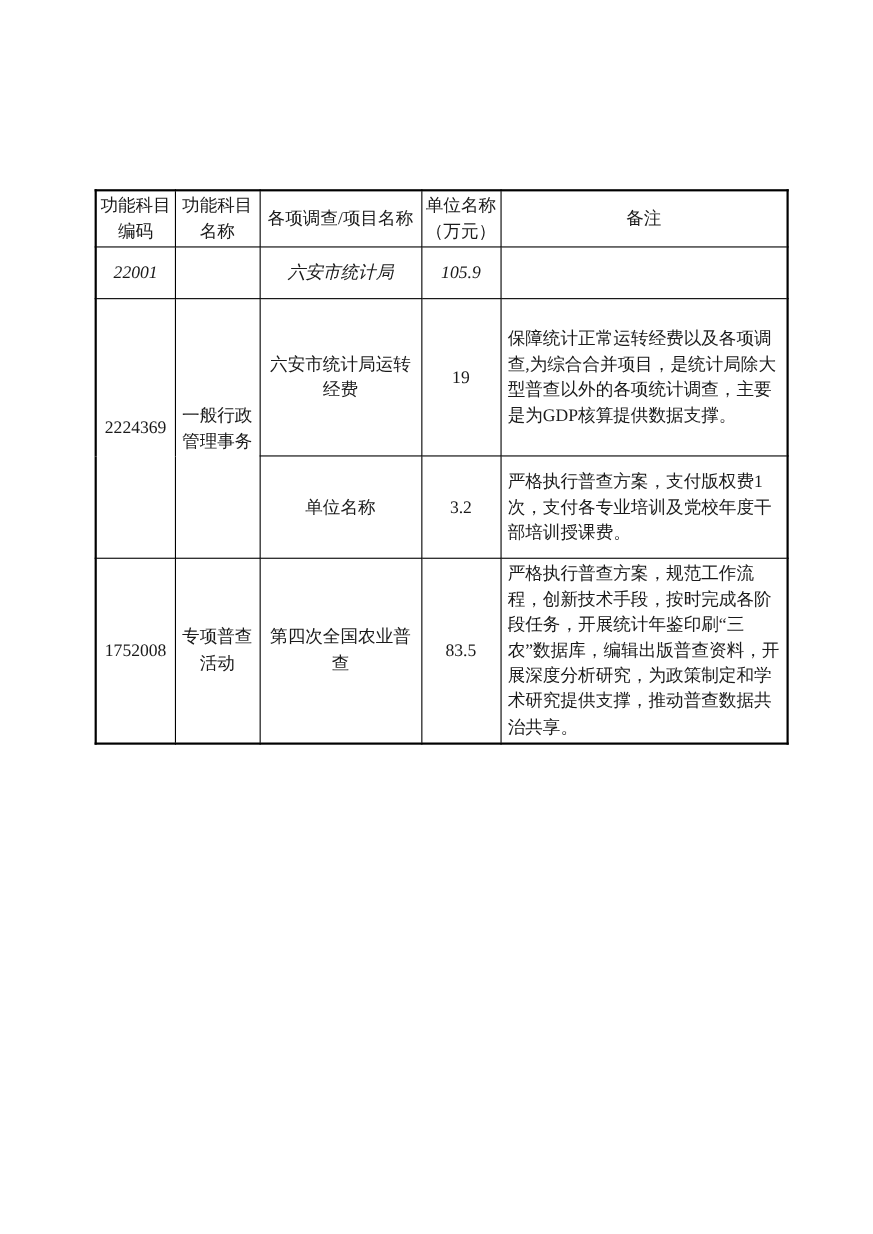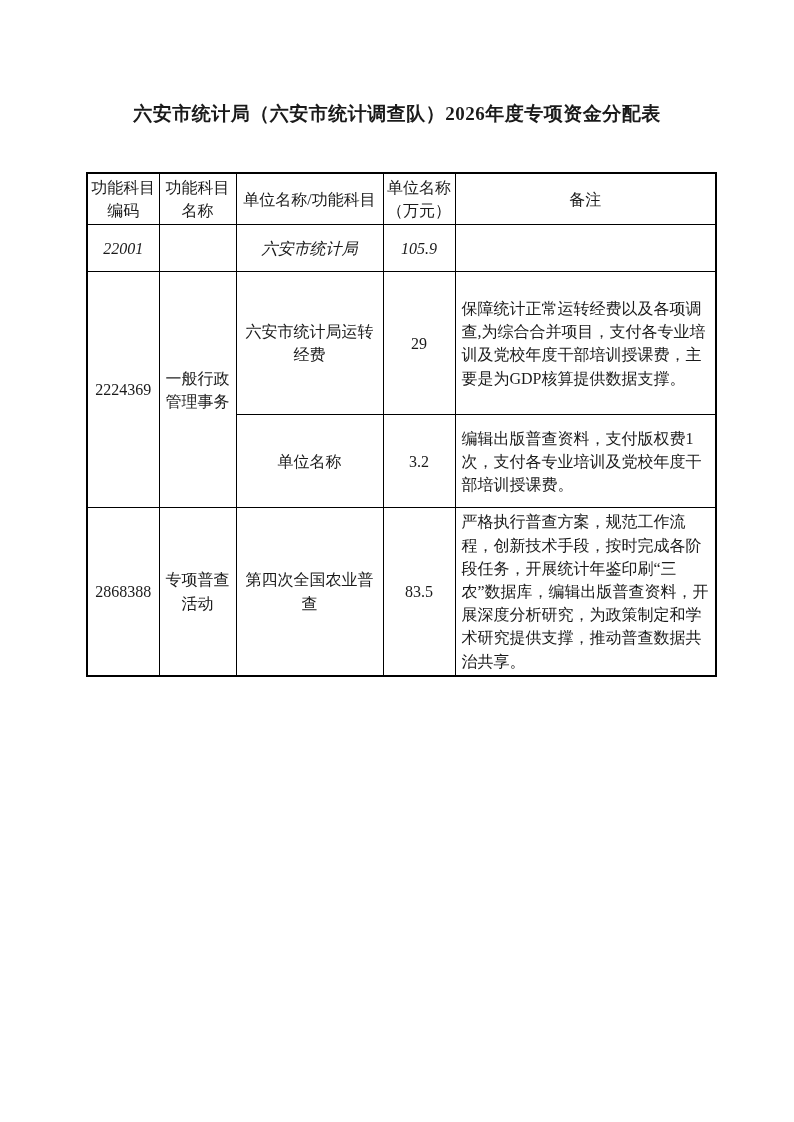--- a/index.html
+++ b/index.html
@@ -50,64 +50,63 @@
   tr.h-r1    { height: 47px; font-style: italic; }
   tr.h-r2    { height: 143px; }
   tr.h-r3    { height: 93px; }
   tr.h-r4    { height: 164px; }
 </style>
 </head>
 <body>
 
 <div class="page">
 
-  <h1 class="doc-title">六安市统计局（六安市统计调查队）2026年度专项资金分配表</h1>
 
   <table class="alloc">
     <colgroup>
       <col style="width:72px">
       <col style="width:77px">
       <col style="width:147px">
       <col style="width:72px">
       <col style="width:261px">
     </colgroup>
     <thead>
       <tr class="h-head">
         <th>功能科目
 编码</th>
         <th>功能科目
 名称</th>
-        <th>单位名称/功能科目</th>
+        <th>各项调查/项目名称</th>
         <th>单位名称
 （万元）</th>
         <th>备注</th>
       </tr>
     </thead>
     <tbody>
       <tr class="h-r1">
         <td>22001</td>
         <td></td>
         <td>六安市统计局</td>
         <td>105.9</td>
         <td class="note-cell"></td>
       </tr>
       <tr class="h-r2">
         <td rowspan="2">2224369</td>
         <td rowspan="2">一般行政管理事务</td>
         <td>六安市统计局运转经费</td>
-        <td>29</td>
-        <td class="note-cell">保障统计正常运转经费以及各项调查,为综合合并项目，支付各专业培训及党校年度干部培训授课费，主要是为GDP核算提供数据支撑。</td>
+        <td>19</td>
+        <td class="note-cell">保障统计正常运转经费以及各项调查,为综合合并项目，是统计局除大型普查以外的各项统计调查，主要是为GDP核算提供数据支撑。</td>
       </tr>
       <tr class="h-r3">
         <td>单位名称</td>
         <td>3.2</td>
-        <td class="note-cell">编辑出版普查资料，支付版权费1次，支付各专业培训及党校年度干部培训授课费。</td>
+        <td class="note-cell">严格执行普查方案，支付版权费1次，支付各专业培训及党校年度干部培训授课费。</td>
       </tr>
       <tr class="h-r4">
-        <td>2868388</td>
+        <td>1752008</td>
         <td>专项普查活动</td>
         <td>第四次全国农业普查</td>
         <td>83.5</td>
         <td class="note-cell">严格执行普查方案，规范工作流程，创新技术手段，按时完成各阶段任务，开展统计年鉴印刷“三农”数据库，编辑出版普查资料，开展深度分析研究，为政策制定和学术研究提供支撑，推动普查数据共治共享。</td>
       </tr>
     </tbody>
   </table>
 
 </div>
 

